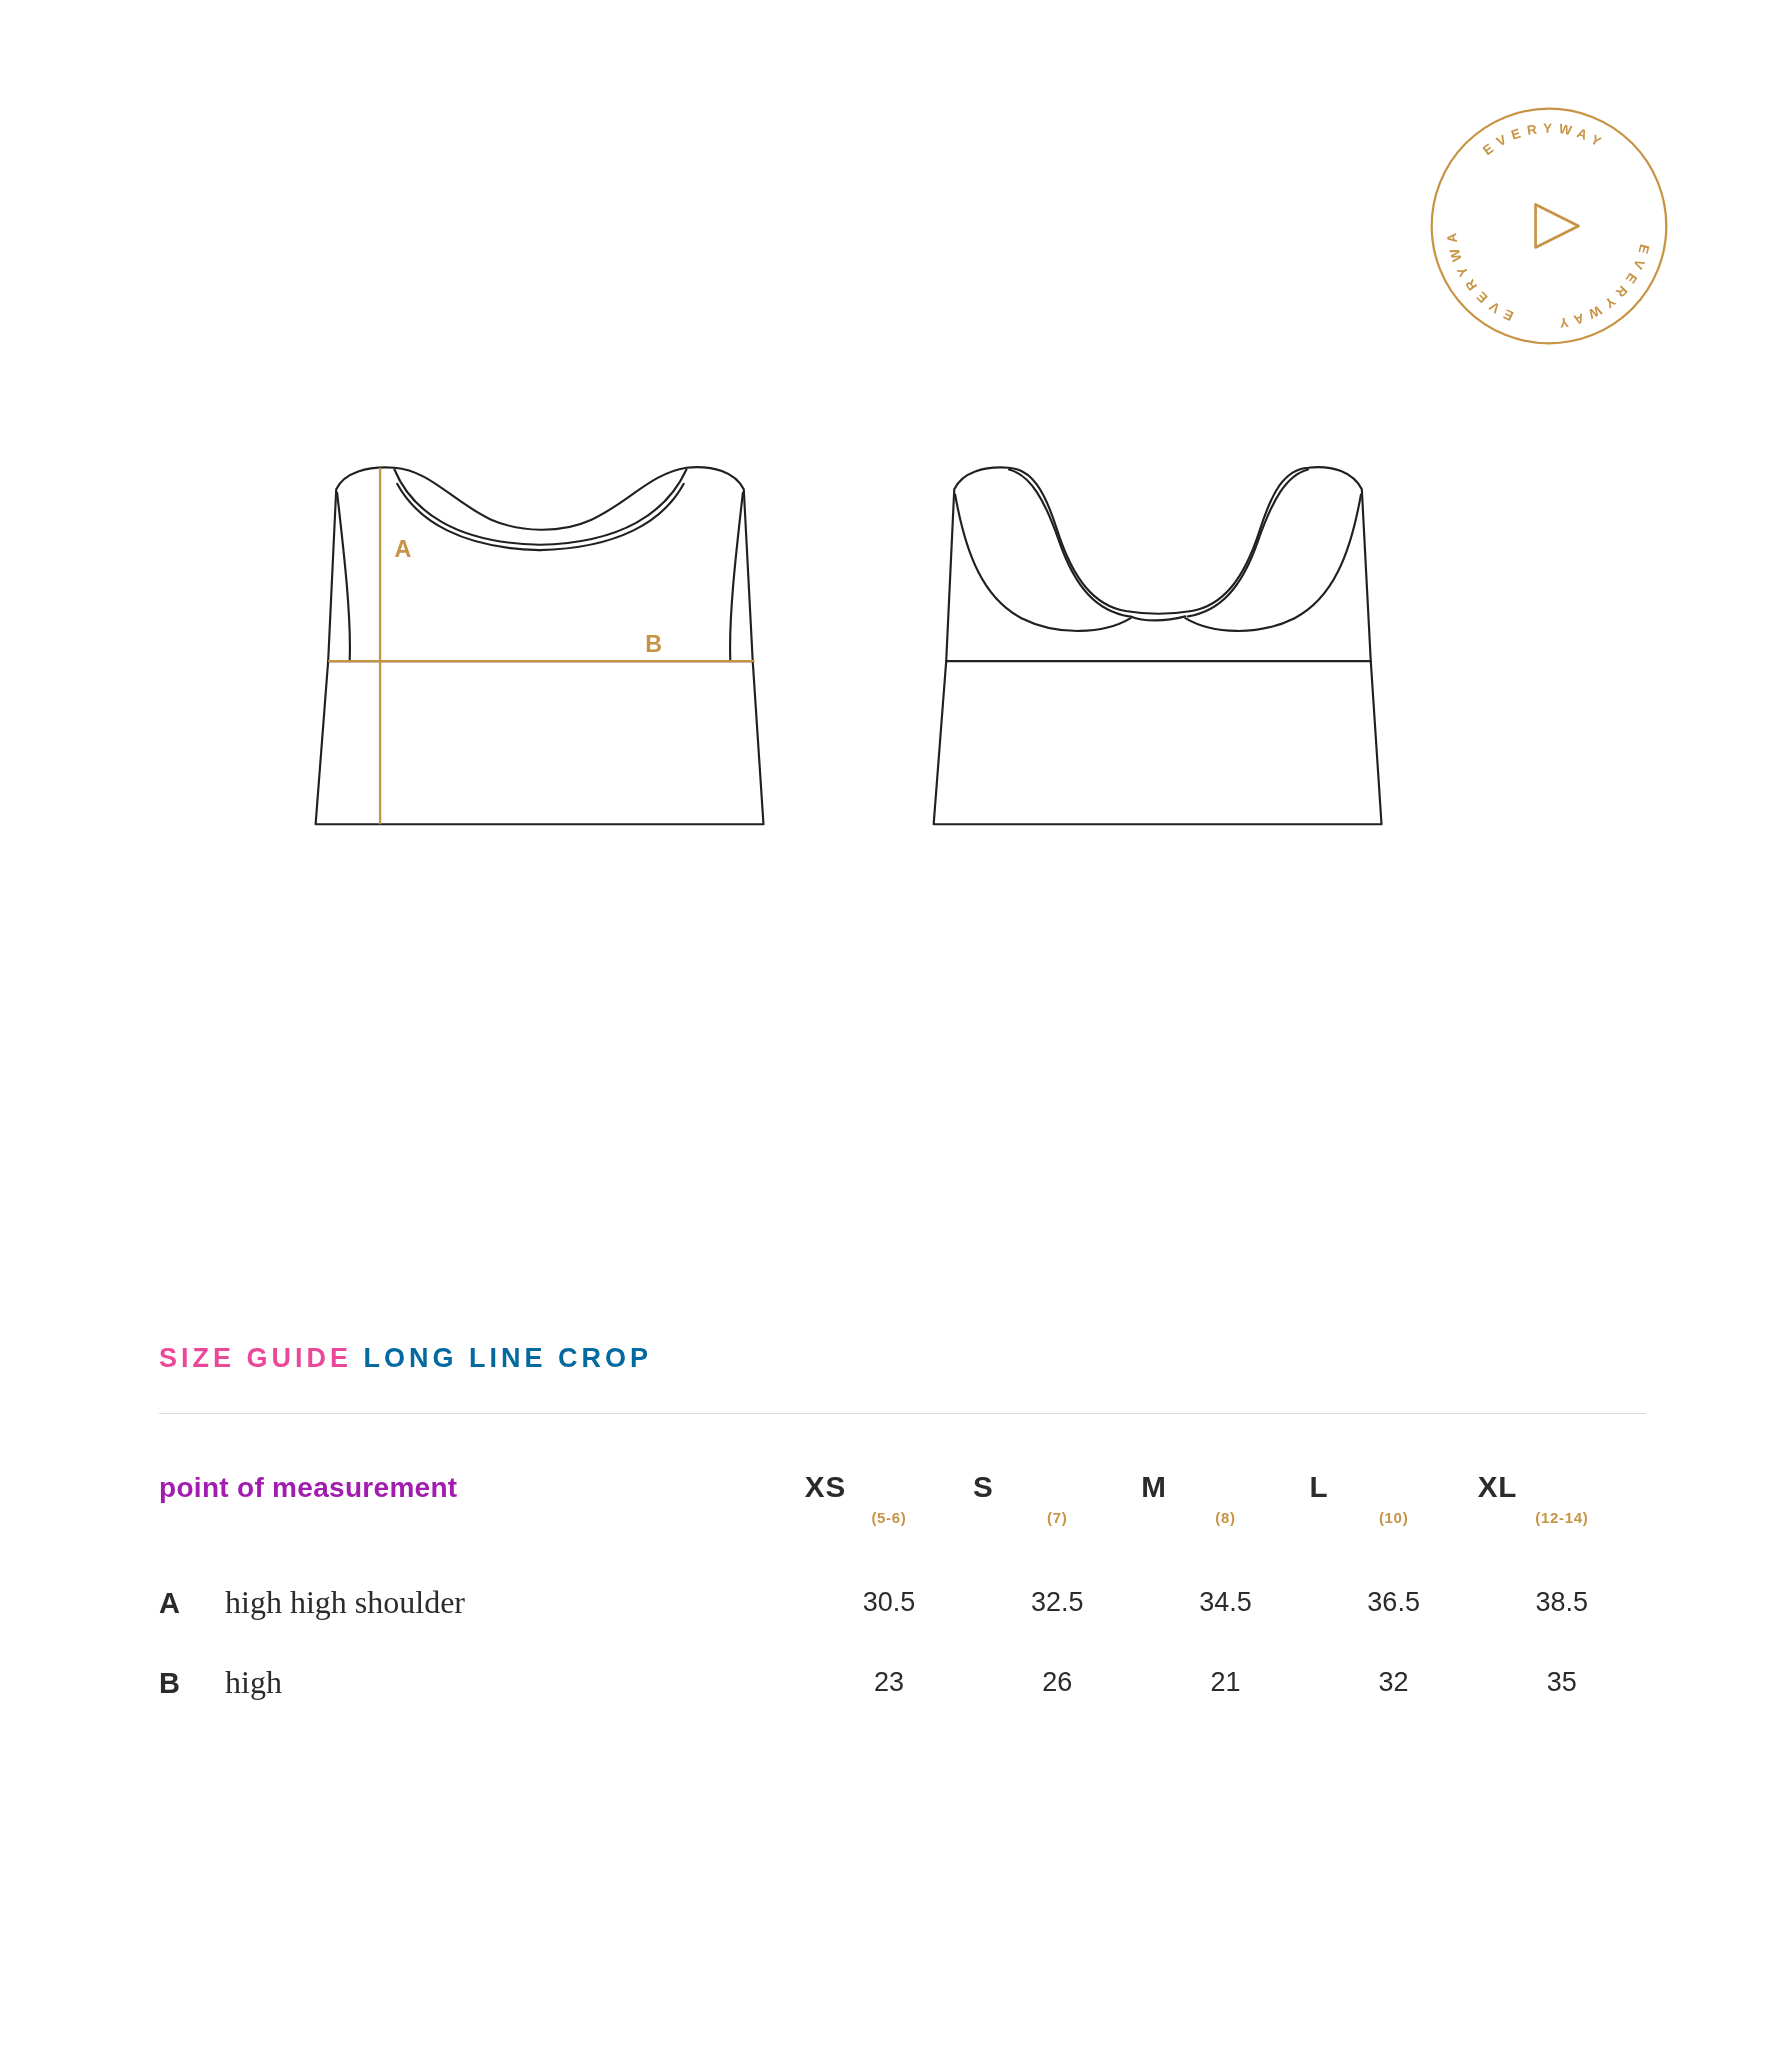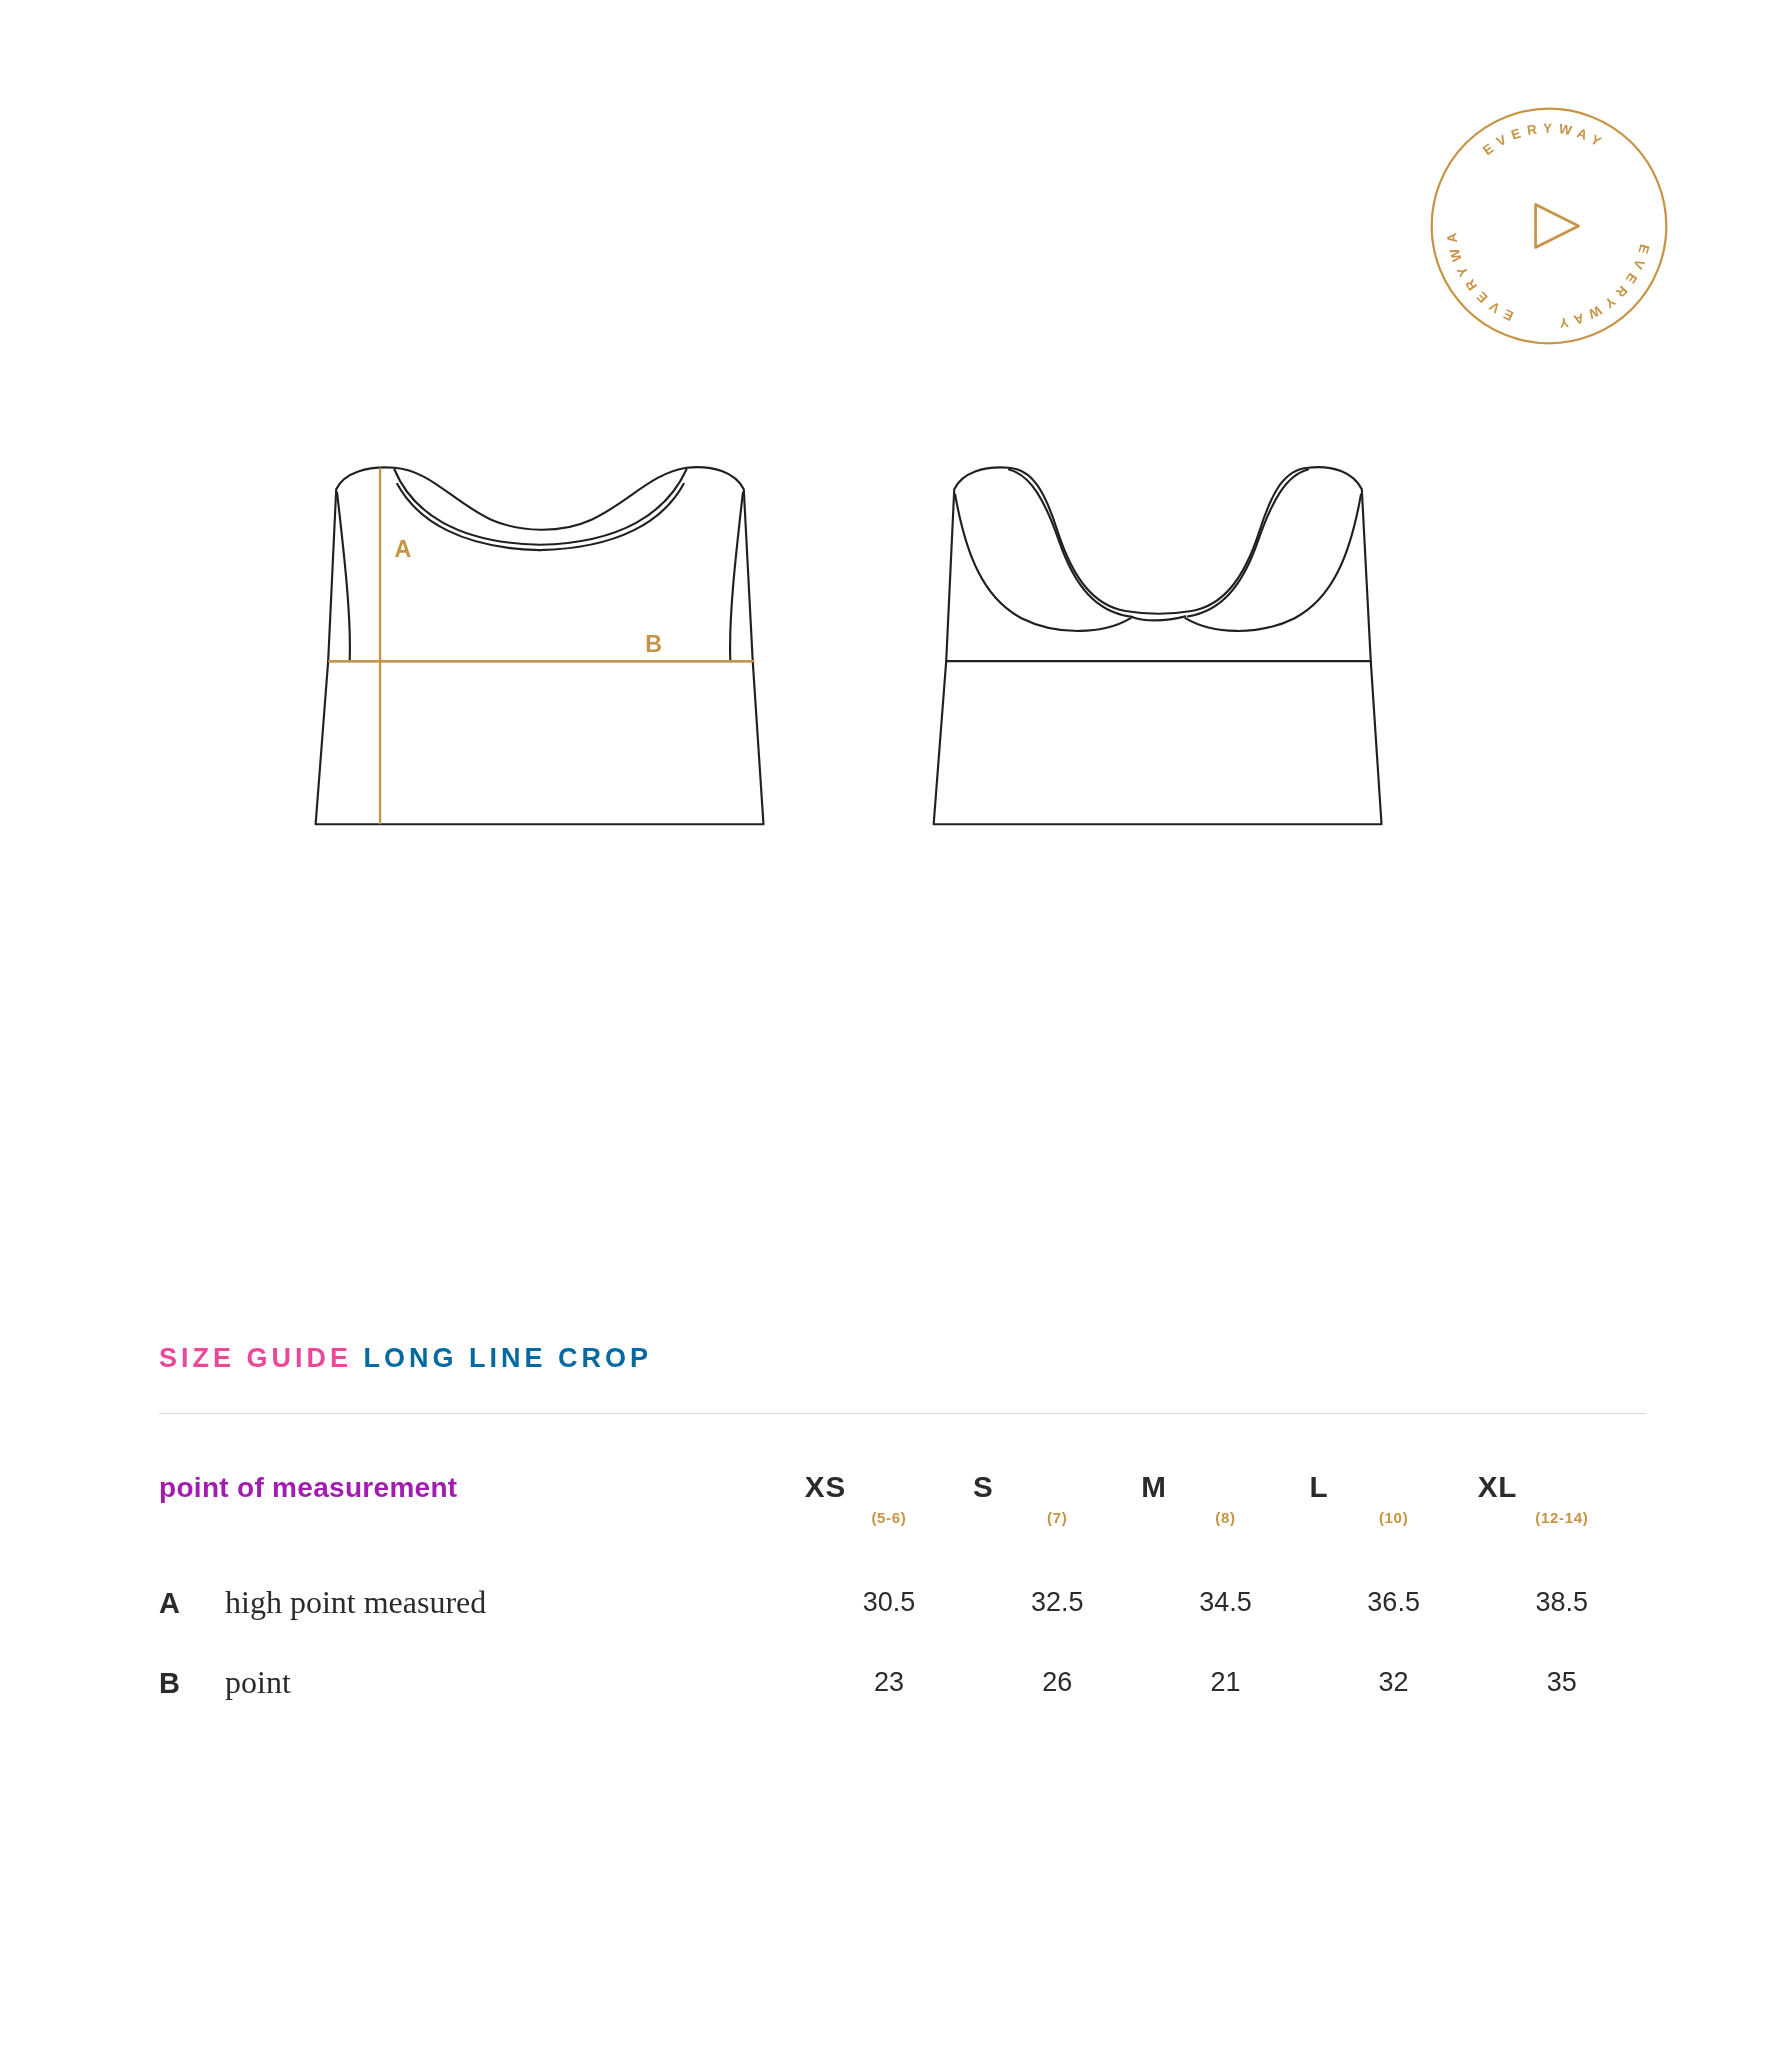--- a/index.html
+++ b/index.html
@@ -273,31 +273,31 @@
         <th class="th-sub">(5-6)</th>
         <th class="th-sub">(7)</th>
         <th class="th-sub">(8)</th>
         <th class="th-sub">(10)</th>
         <th class="th-sub">(12-14)</th>
       </tr>
     </thead>
     <tbody>
       <tr>
         <td class="row-letter">
-          <span class="ltr">A</span><span class="nm">high point measured</span>
+          <span class="ltr">A</span><span class="nm">high high shoulder</span>
         </td>
         <td class="td-value">30.5</td>
         <td class="td-value">32.5</td>
         <td class="td-value">34.5</td>
         <td class="td-value">36.5</td>
         <td class="td-value">38.5</td>
       </tr>
       <tr>
         <td class="row-letter">
-          <span class="ltr">B</span><span class="nm">point</span>
+          <span class="ltr">B</span><span class="nm">high</span>
         </td>
         <td class="td-value">23</td>
         <td class="td-value">26</td>
         <td class="td-value">21</td>
         <td class="td-value">32</td>
         <td class="td-value">35</td>
       </tr>
     </tbody>
   </table>
 

